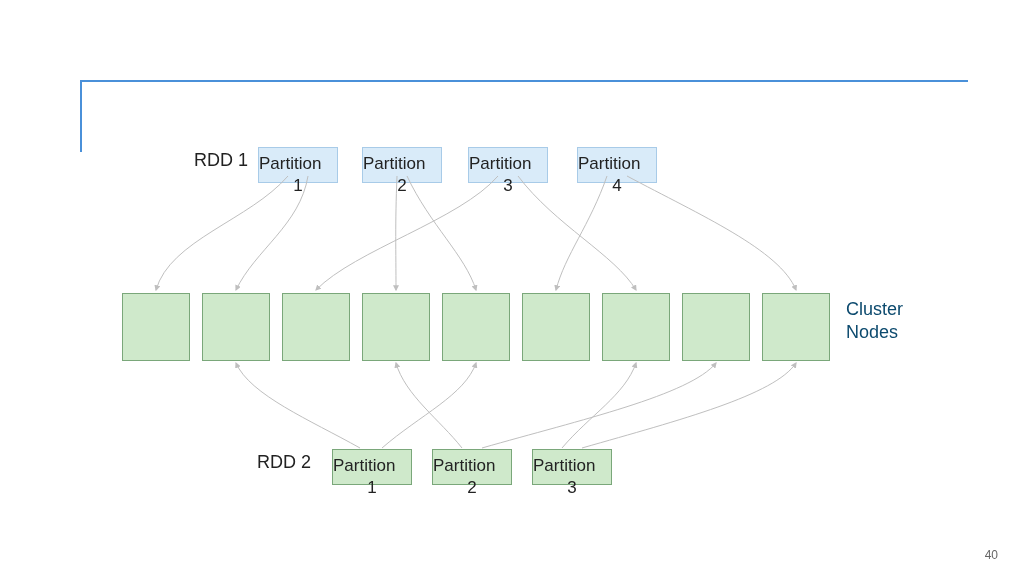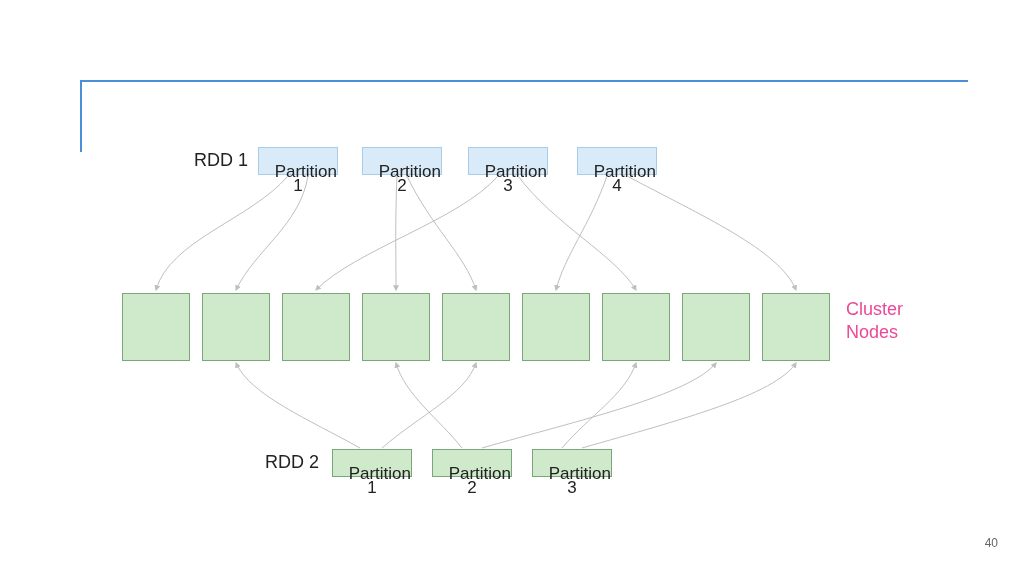--- a/index.html
+++ b/index.html
@@ -37,47 +37,47 @@
     position: absolute;
     left: 80px;
     top: 80px;
     width: 0;
     height: 72px;
     border-left: 2px solid #4a90d9;
   }
   .page-num {
     position: absolute;
     right: 26px;
-    bottom: 26px;
+    bottom: 14px;
     font-size: 12px;
     color: #666;
   }
 
   
   .rdd-label {
     position: absolute;
     font-size: 18px;
     color: #222;
   }
   .cluster-label {
     position: absolute;
     font-size: 18px;
-    color: #ec4899;
+    color: #0c4a6e;
     line-height: 1.25;
   }
 
   
   .pbox {
     position: absolute;
-    text-align: right;
+    text-align: left;
     font-size: 17px;
     color: #222;
-    padding-top: 14px;
+    padding-top: 6px;
     box-sizing: border-box;
-    height: 28px;
+    height: 36px;
     width: 80px;
     border: 1px solid #7aa77a;
   }
   .pbox.blue { background: #d9ebf9; border-color: #a8cbe8; }
   .pbox.green { background: #cfe9cb; }
   .pnum {
     position: absolute;
     font-size: 17px;
     color: #222;
     width: 80px;
@@ -128,21 +128,21 @@
   <div class="node" style="left:362px; top:293px;"></div>
   <div class="node" style="left:442px; top:293px;"></div>
   <div class="node" style="left:522px; top:293px;"></div>
   <div class="node" style="left:602px; top:293px;"></div>
   <div class="node" style="left:682px; top:293px;"></div>
   <div class="node" style="left:762px; top:293px;"></div>
 
   <div class="cluster-label" style="left:846px; top:298px; white-space:pre;">Cluster
 Nodes</div>
 
-  <div class="rdd-label" style="left:265px; top:452px;">RDD 2</div>
+  <div class="rdd-label" style="left:257px; top:452px;">RDD 2</div>
 
   <div class="pbox green" style="left:332px; top:449px;">Partition</div>
   <div class="pnum" style="left:332px; top:478px;">1</div>
 
   <div class="pbox green" style="left:432px; top:449px;">Partition</div>
   <div class="pnum" style="left:432px; top:478px;">2</div>
 
   <div class="pbox green" style="left:532px; top:449px;">Partition</div>
   <div class="pnum" style="left:532px; top:478px;">3</div>
 

